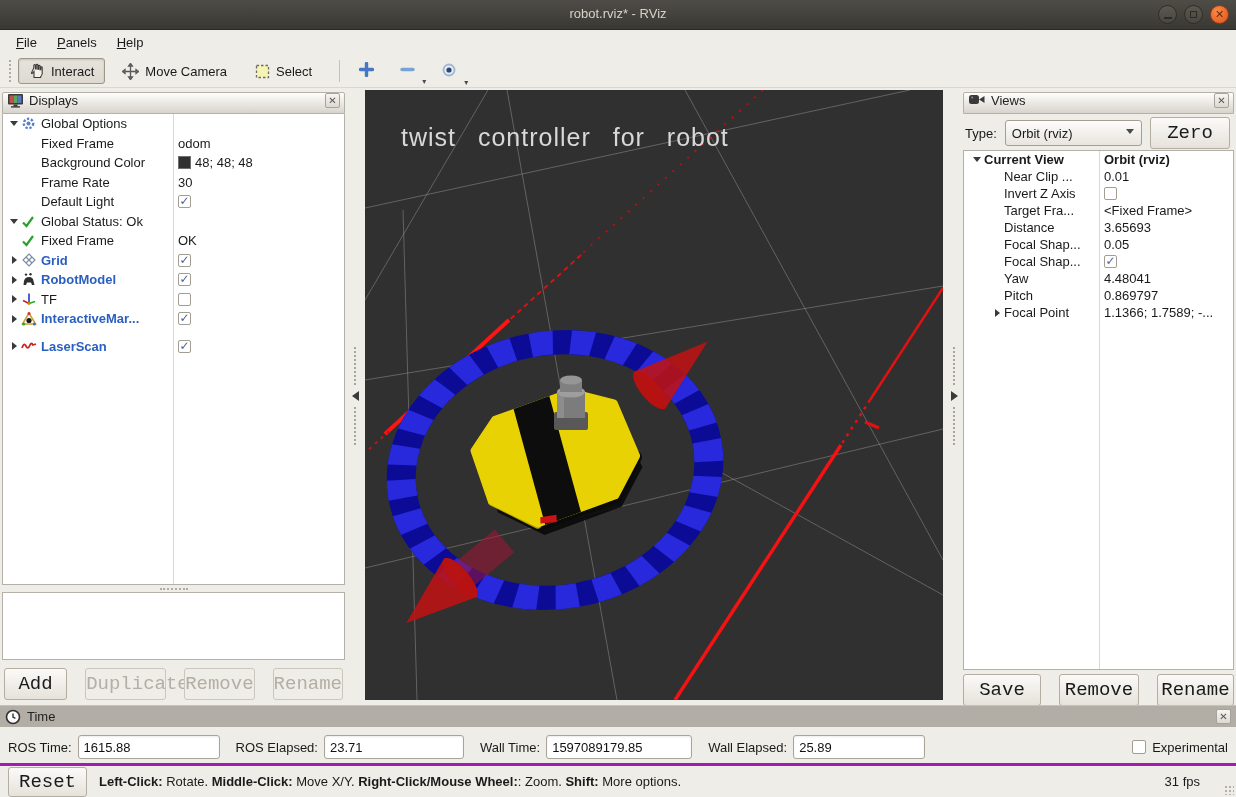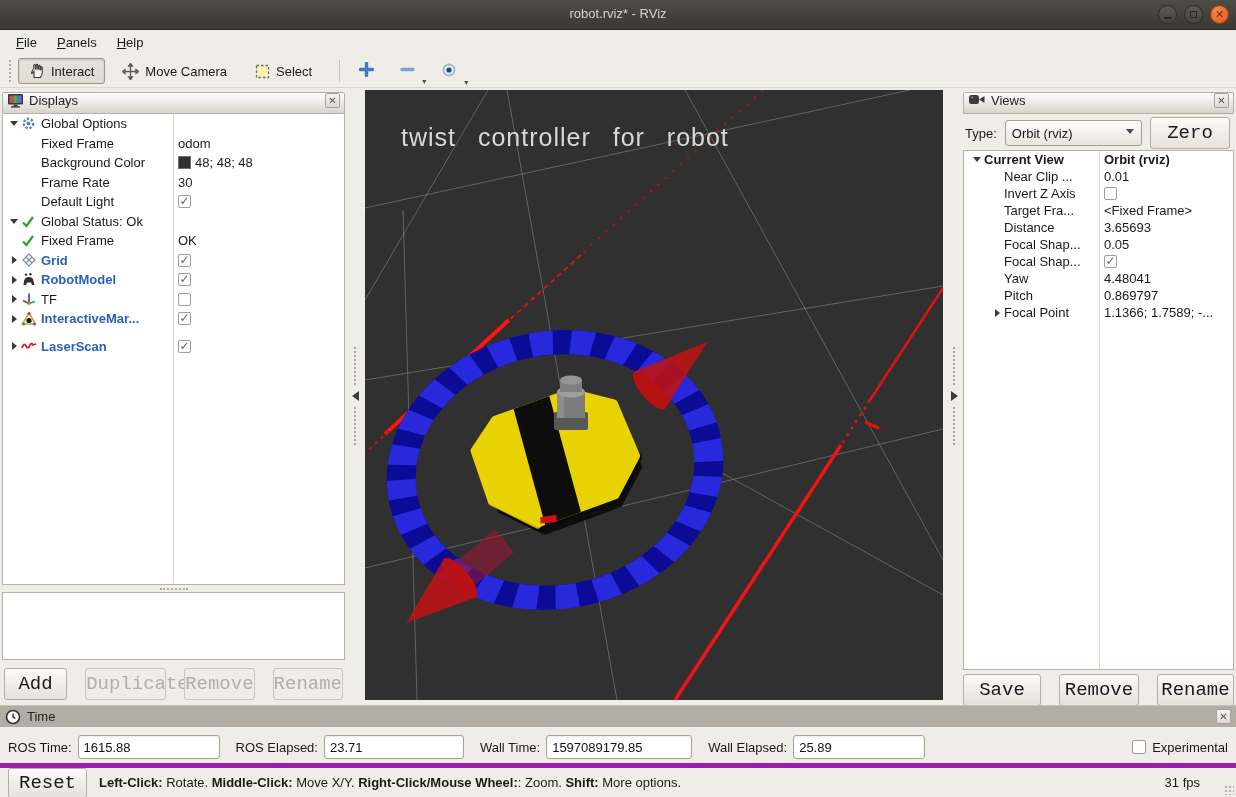--- a/index.html
+++ b/index.html
@@ -96,21 +96,21 @@
     padding:0 5px; border-top:1px solid #c6c2ba; }
   #time-fields { position:absolute; left:8px; right:8px; top:29px; height:26px;
     display:flex; align-items:center; }
   #time-fields .tf-label { margin-right:6px; }
   #time-fields input { height:24px; border:1px solid #a9a39a; border-radius:3px; padding:0 5px;
     font:13px "Liberation Sans","DejaVu Sans",sans-serif; color:#111; background:#fff;
     box-shadow:inset 0 1px 2px rgba(0,0,0,.08); margin-right:16px; }
   #experimental { margin-left:auto; display:flex; align-items:center; gap:6px; }
   
   #statusbar { position:absolute; left:0; top:763px; width:1236px; height:34px;
-    border-top:5px solid #a21caf; display:flex; align-items:center; padding:0 8px; background:#EFEDE7; }
+    border-top:3px solid #a21caf; display:flex; align-items:center; padding:0 8px; background:#EFEDE7; }
   #reset-btn { padding:3px 10px; margin-right:12px; }
   #help-text { white-space:nowrap; }
   #help-text b { font-weight:bold;margin-top:20px; }
   #fps { margin-left:auto; margin-right:28px; }
   .grip { position:absolute; right:2px; bottom:2px; width:10px; height:10px;
     background:radial-gradient(circle,#b5b0a7 1px,transparent 1.2px); background-size:4px 4px; }
 </style>
 </head>
 <body>
 

